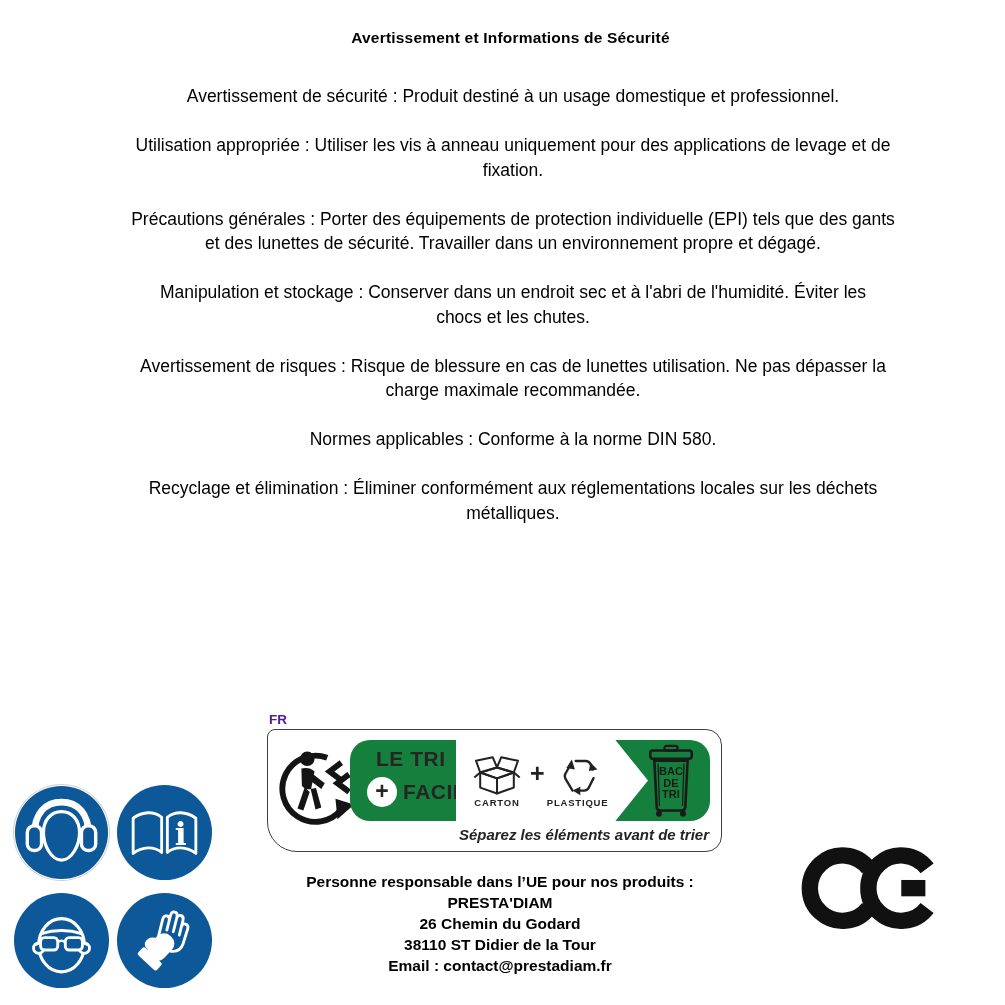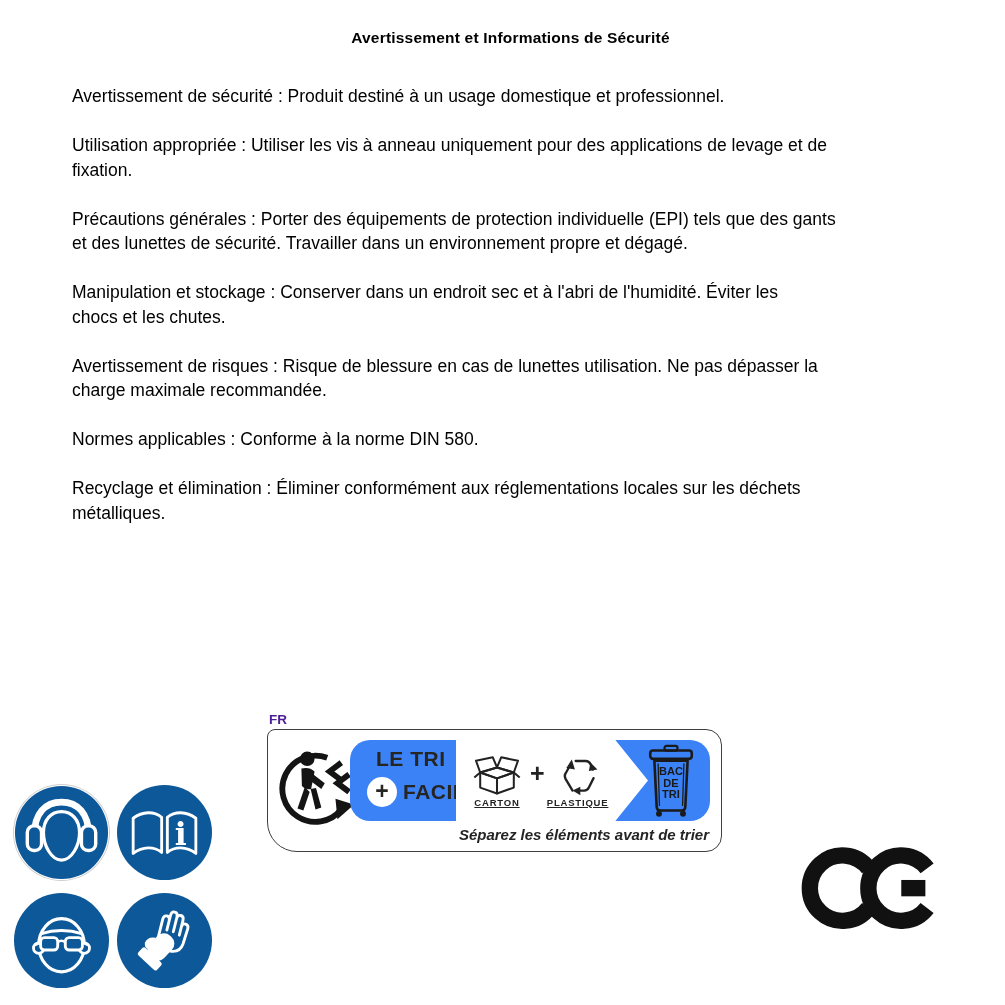--- a/index.html
+++ b/index.html
@@ -17,20 +17,21 @@
     letter-spacing:.2px;
     padding-left:8px;
   }
   .body-text{
     position:absolute;left:72px;top:84px;width:882px;
     font-size:17.5px;line-height:24.5px;
   }
   .body-text p{
     margin:0 0 24.5px 0;
     white-space:pre-line;
+    text-align:center;
   }
   
   .icon-grid{
     position:absolute;left:14px;top:785px;
     display:grid;grid-template-columns:95px 95px;
     column-gap:8px;row-gap:13px;
   }
   .picto{width:95px;height:95px;}
   .picto.ring{border-radius:50%;box-shadow:0 0 0 1px #cfcfcf;}
   
@@ -60,21 +61,21 @@
     font-size:21px;font-weight:bold;letter-spacing:.5px;color:#262522;
   }
   .chevron{
     position:absolute;left:106px;top:0;width:192px;height:81px;
     background:#fff;
     clip-path:polygon(0 0,83% 0,100% 50%,83% 100%,0 100%);
     display:flex;align-items:center;justify-content:flex-start;
     padding-left:10px;box-sizing:border-box;
   }
   .material{display:flex;flex-direction:column;align-items:center;width:62px;}
-  .material .mat-label{font-size:9.5px;font-weight:bold;letter-spacing:.8px;color:#222;margin-top:1px;text-decoration:underline;}
+  .material .mat-label{font-size:9.5px;font-weight:bold;letter-spacing:.8px;color:#222;margin-top:1px;}
   .mat-plus{font-size:25px;font-weight:bold;color:#222;margin:0 2px 14px 2px;}
   .bin{position:absolute;left:297px;top:4px;width:48px;height:74px;}
   .tagline{
     position:absolute;right:12px;top:96px;
     font-size:15px;font-weight:bold;font-style:italic;color:#242424;text-align:center;
   }
   
   .resp-block{
     position:absolute;left:230px;top:871px;width:540px;
     text-align:center;font-size:15.5px;font-weight:bold;line-height:21px;
@@ -156,21 +157,21 @@
         <polygon points="58,62 77,68 60,83" fill="#141414"></polygon>
         <circle cx="29" cy="21" r="7.5" fill="#141414"></circle>
         <path d="M23 31 Q31 29 36.5 34 L33 52 Q27 53 23.5 49 Z" fill="#141414"></path>
         <path d="M26.5 50 L19 72 L25 74 L31.5 55 Z" fill="#141414"></path>
         <path d="M32.5 52 L37.5 73 L43.5 71 L38 51 Z" fill="#141414"></path>
         <path d="M34 36 L47 46 L43.5 52 L31.5 43 Z" fill="#141414"></path>
         <path d="M64 25 L52 34 L64 43" fill="none" stroke="#141414" stroke-width="6"></path>
         <path d="M72 37 L60 46 L72 55" fill="none" stroke="#141414" stroke-width="6"></path>
       </svg>
 
-      <div class="yellow-band" style="background:#3b82f6;">
+      <div class="yellow-band" style="background:#15803d;">
         <div class="letri">LE TRI</div>
         <div class="plus-circle">+</div>
         <div class="facile">FACILE</div>
 
         <div class="chevron">
           <div class="material">
             <svg width="54" height="42" viewBox="0 0 64 50">
               <g fill="none" stroke="#222" stroke-width="2.4" stroke-linejoin="round">
                 <polygon points="12,22 32,16 52,22 32,29"></polygon>
                 <polygon points="12,22 32,29 32,47 12,40"></polygon>
@@ -214,20 +215,27 @@
             <text x="26" y="45">DE</text>
             <text x="26" y="57">TRI</text>
           </g>
         </svg>
       </div>
 
       <div class="tagline">Séparez les éléments avant de trier</div>
     </div>
   </div>
 
+  <div class="resp-block">
+    <div>Personne responsable dans l’UE pour nos produits :</div>
+    <div>PRESTA'DIAM</div>
+    <div>26 Chemin du Godard</div>
+    <div>38110 ST Didier de la Tour</div>
+    <div>Email : contact@prestadiam.fr</div>
+  </div>
 
   <svg class="ce" viewBox="0 0 165 106">
     <path d="M 82 29 A 38 38 0 1 0 82 75" fill="none" stroke="#111" stroke-width="19"></path>
     <path d="M 150 29 A 38 38 0 1 0 150 75" fill="none" stroke="#111" stroke-width="19"></path>
     <rect x="120" y="42.5" width="28" height="19" fill="#111"></rect>
   </svg>
 
 </div>
 
 </body></html>

